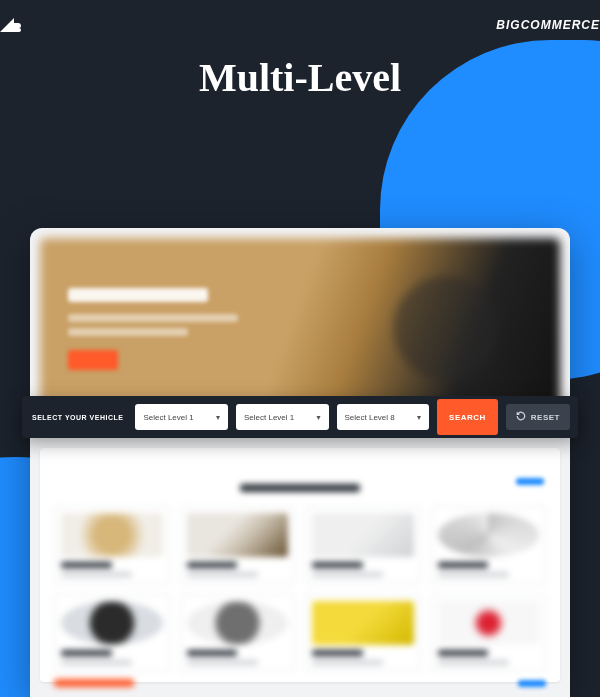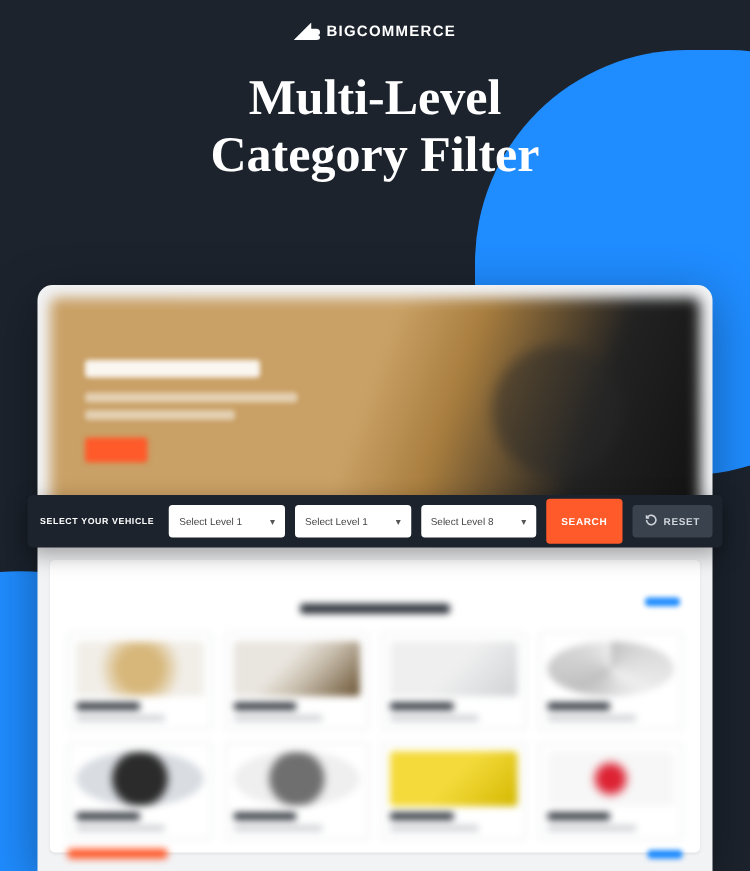--- a/index.html
+++ b/index.html
@@ -23,23 +23,24 @@
     border-radius: 50%;
     z-index: 0;
   }
 
   
   .logo {
     position: absolute;
     top: 18px; left: 0; right: 0;
     display: flex;
     align-items: center;
-    justify-content: center;
+    justify-content: space-between;
     gap: 4px;
     z-index: 5;
+    font-style: italic;
   }
   .logo svg { display: block; }
   .logo-text {
     color: #fff;
     font-size: 12px;
     font-weight: 600;
     letter-spacing: 1px;
   }
 
   
@@ -255,21 +256,20 @@
 <div class="logo">
   <svg width="22" height="14" viewBox="0 0 22 14">
     <path d="M0 14 L14 0 L14 5 L18 5 Q21 5 21 8 Q21 10 19 10 Q21 10 21 12 Q21 14 18 14 Z" fill="#fff"></path>
   </svg>
   <span class="logo-text">BIGCOMMERCE</span>
 </div>
 
 <div class="title">
   <h1>
     <span>Multi-Level</span><br>
-    <span>Category Filter</span>
   </h1>
 </div>
 
 <div class="mockup">
 
   <div class="hero"></div>
   <div class="hero-content" style="position:absolute; top:60px; left:38px; z-index:2;">
     <div class="hero-heading"></div>
     <div class="hero-sub"></div>
     <div class="hero-sub hero-sub2"></div>

